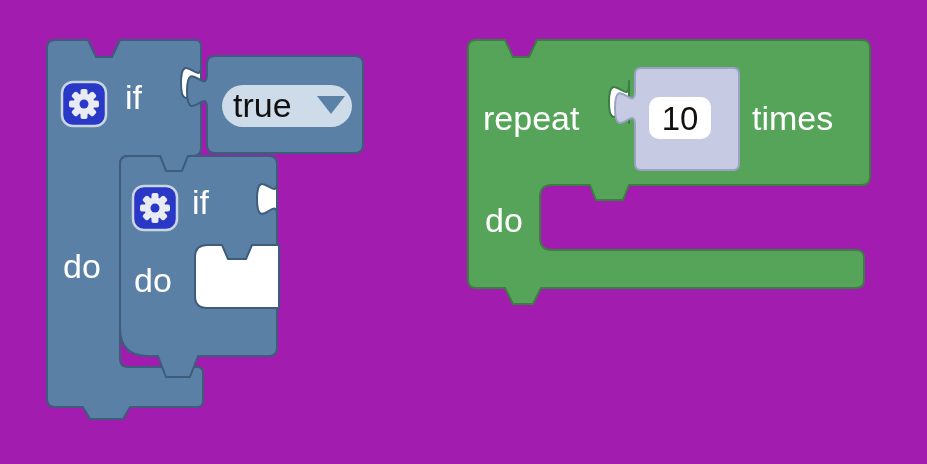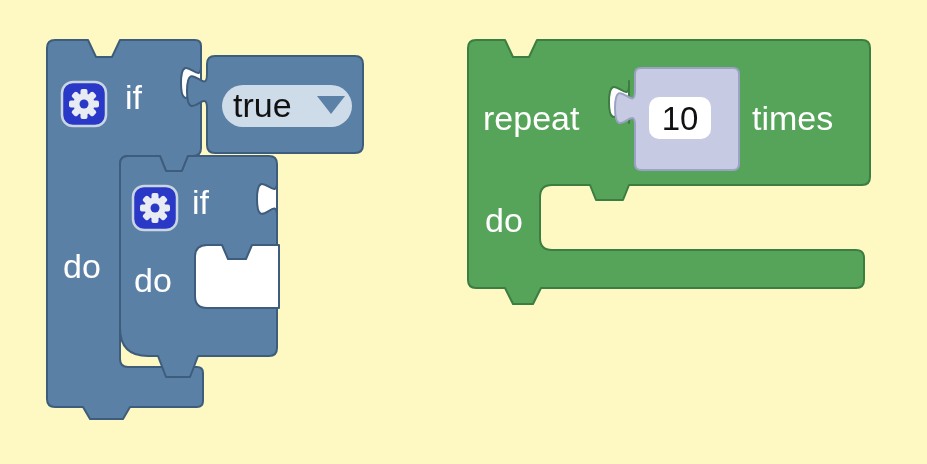--- a/index.html
+++ b/index.html
@@ -1,16 +1,16 @@
 <!DOCTYPE html>
 <html><head>
 <meta charset="utf-8">
 <style>
   html,body{margin:0;padding:0;background:#ffffff;}
-  #workspace{position:relative;width:927px;height:464px;background:#fef9c3;overflow:hidden;}
+  #workspace{position:relative;width:927px;height:464px;background:#a21caf;overflow:hidden;}
   svg{position:absolute;left:0;top:0;}
   .logic-block{fill:#5B80A5;stroke:#3E5C7B;stroke-width:2;stroke-linejoin:round;}
   .loop-block{fill:#56A45A;stroke:#3C7D41;stroke-width:2;stroke-linejoin:round;}
   .socket-blue{fill:#ffffff;stroke:#3E5C7B;stroke-width:2;stroke-linejoin:round;}
   .socket-green{fill:#ffffff;stroke:#3C7D41;stroke-width:2;stroke-linejoin:round;}
   .shadow-block{fill:#C6CAE3;stroke:#9BA2C4;stroke-width:2;stroke-linejoin:round;}
   .gear-badge{fill:#2A38C8;stroke:#C9D5E1;stroke-width:2.5;}
   .gear-part{fill:#E8ECF2;}
   .gear-hole{fill:#2A38C8;}
   .dropdown-pill{fill:#CEDCEA;}

